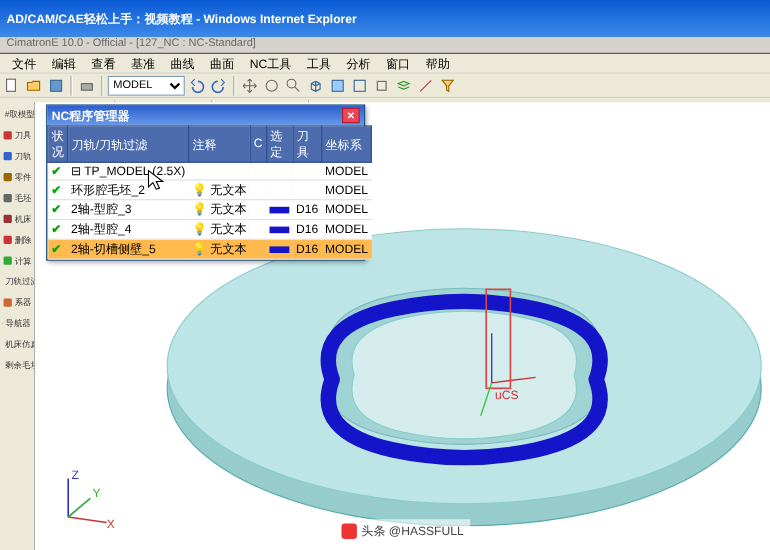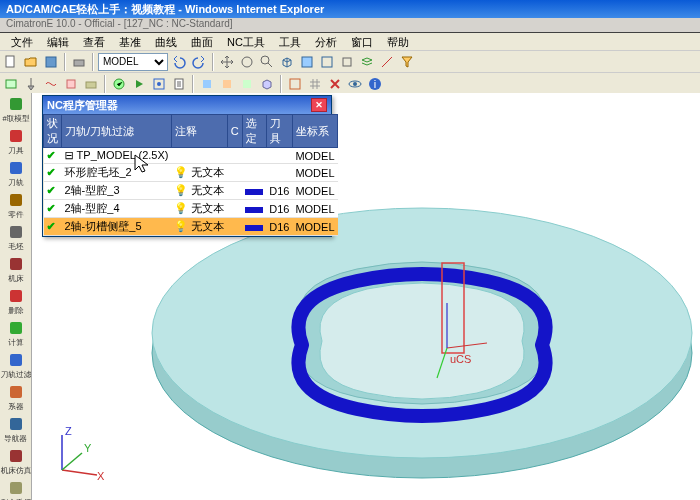--- a/index.html
+++ b/index.html
@@ -1,31 +1,31 @@
 <!DOCTYPE html>
 <html><head>
 <meta charset="utf-8">
 <style>
 * { margin: 0; padding: 0; box-sizing: border-box; font-family: "Microsoft YaHei", sans-serif; font-size: 11px; }
 body { width: 700px; height: 500px; overflow: hidden; background: #fff; position: relative; }
 
-.titlebar { height: 18px; background: linear-gradient(#0a5ad6,#3d8ae8); color: #fff; padding: 1px 6px; display: flex; align-items: center; font-weight: bold; }
+.titlebar { height: 18px; background: linear-gradient(#0a5ad6,#3d8ae8); color: #fff; padding: 17px 6px; display: flex; align-items: center; font-weight: bold; }
 .subtitle { height: 15px; background: #d6d3ce; color: #666; padding: 0 6px; font-size: 10px; border-bottom: 1px solid #404040; }
 .menubar { height: 18px; background: #ece9d8; display: flex; padding: 0 4px; border-bottom: 1px solid #ccc; }
 .menubar span { padding: 2px 7px; cursor: default; }
 
 .toolbar { height: 22px; background: #ece9d8; border-bottom: 1px solid #ccc; display: flex; align-items: center; padding: 0 2px; gap: 2px; }
 .tbtn { width: 18px; height: 18px; display: inline-flex; align-items: center; justify-content: center; cursor: pointer; border: 1px solid transparent; }
 .tbtn svg { width: 14px; height: 14px; }
 .tdiv { width: 2px; height: 18px; border-left: 1px solid #aaa; border-right: 1px solid #fff; margin: 0 2px; }
 .tsel { height: 18px; font-size: 10px; border: 1px solid #7f9db9; background: #fff; }
 
 .workspace { position: absolute; top: 93px; left: 0; right: 0; bottom: 0; display: flex; }
 .leftbar { width: 32px; background: #ece9d8; border-right: 1px solid #aaa; display: flex; flex-direction: column; align-items: center; padding-top: 2px; gap: 1px; overflow: hidden; }
-.leftitem { width: 28px; display: flex; flex-direction: column; align-items: center; cursor: pointer; padding: 1px 0; }
+.leftitem { width: 28px; display: flex; align-items: center; cursor: pointer; padding: 1px 0; }
 .leftitem .ic { width: 16px; height: 16px; }
 .leftitem .lb { font-size: 9px; color: #333; white-space: nowrap; transform: scale(0.85); }
 .viewport { flex: 1; background: #fff; position: relative; overflow: hidden; }
 
 .ncmgr { position: absolute; top: 2px; left: 10px; width: 290px; background: #ece9d8; border: 1px solid #003c74; box-shadow: 2px 2px 4px rgba(0,0,0,.3); z-index: 10; }
 .ncmgr .hdr { height: 18px; background: linear-gradient(#2b5fce,#6a99e8); color: #fff; display: flex; align-items: center; padding: 0 4px; font-weight: bold; }
 .ncmgr .hdr .cls { margin-left: auto; width: 16px; height: 14px; background: #e45; color: #fff; display: flex; align-items: center; justify-content: center; border: 1px solid #a23; cursor: pointer; font-size: 9px; }
 .ncmgr table { width: 100%; border-collapse: collapse; font-size: 10px; }
 .ncmgr th { background: #4d6cae; color: #fff; padding: 1px 3px; border: 1px solid #2a4a8e; font-weight: normal; text-align: left; }
 .ncmgr td { padding: 1px 3px; border-bottom: 1px solid #e0e0e0; background: #fff; white-space: nowrap; }
@@ -423,14 +423,15 @@
       <line x1="15" y1="45" x2="35" y2="28" stroke="#3a3" stroke-width="1.5"></line>
       <text x="18" y="10" fill="#33c">Z</text>
       <text x="50" y="55" fill="#c33">X</text>
       <text x="37" y="27" fill="#3a3">Y</text>
     </svg>
 
     <svg style="position:absolute;left:100px;top:60px;z-index:11" width="22" height="22">
         <path d="M3 2l0 15 4-4 3 6 3-1-3-6 6 0z" fill="#fff" stroke="#000"></path>
       </svg>
 
+    <div class="watermark"><span class="logo"></span><span>头条 @HASSFULL</span></div>
   </div>
 </div>
 
 </body></html>

